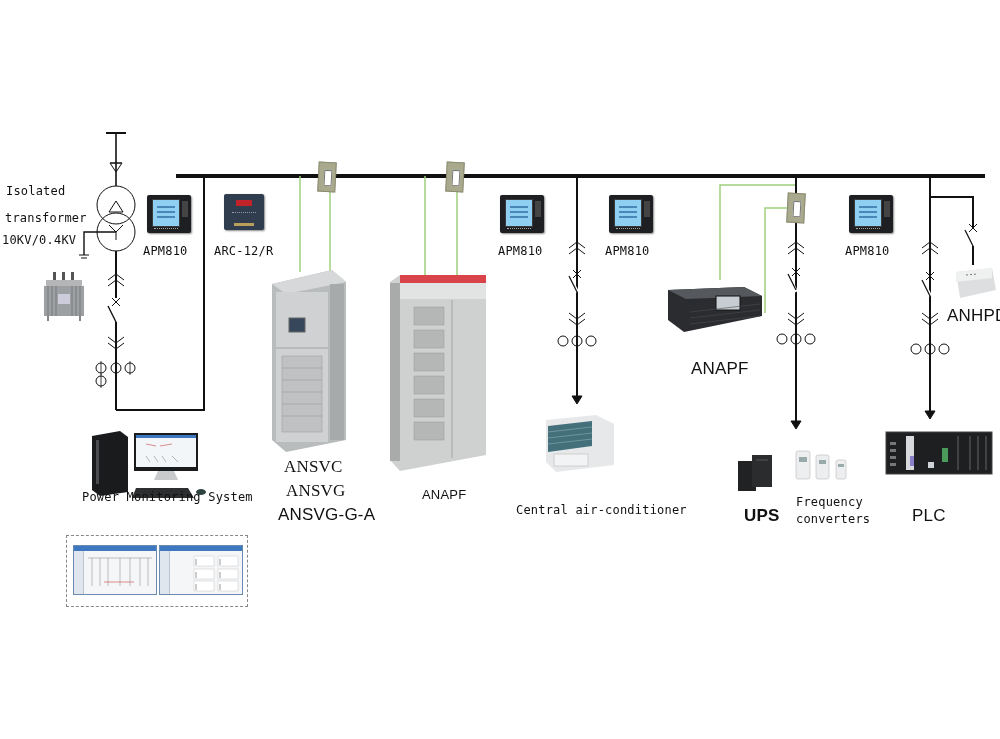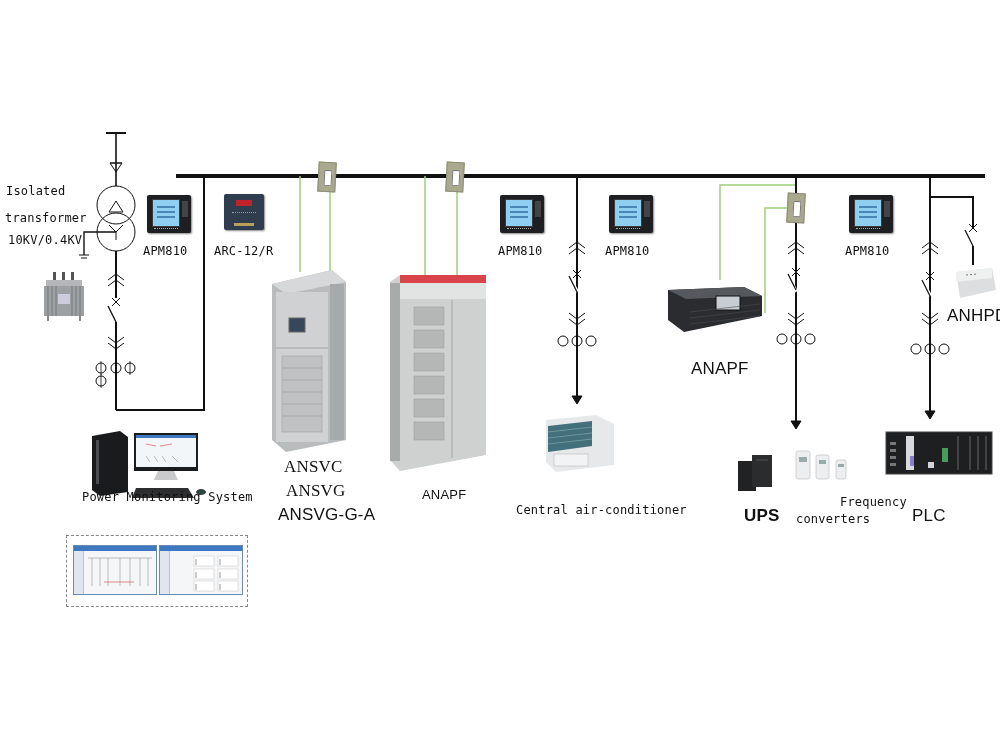--- a/index.html
+++ b/index.html
@@ -304,32 +304,32 @@
       <i style="top:11px"></i>
       <i style="top:16px"></i>
     </div>
   <div class="side"></div>
     <div class="btns"></div>
 </div>
 <div class="lbl" style="left:845px;top:244px;">APM810</div>
 
 <div class="lbl" style="left:6px;top:184px;">Isolated</div>
 <div class="lbl" style="left:5px;top:211px;">transformer</div>
-<div class="lbl" style="left:2px;top:233px;margin-left:6px;">10KV/0.4KV</div>
+<div class="lbl" style="left:2px;top:233px;">10KV/0.4KV</div>
 
 <div class="lbl lbl-sans" style="left:284px;top:457px;font-family:Liberation Serif, serif;">ANSVC</div>
 <div class="lbl lbl-sans" style="left:286px;top:481px;font-family:Liberation Serif, serif;">ANSVG</div>
 <div class="lbl lbl-sans" style="left:278px;top:505px;">ANSVG-G-A</div>
 <div class="lbl lbl-sans" style="left:422px;top:487px;font-size:13px;">ANAPF</div>
 <div class="lbl lbl-sans" style="left:691px;top:359px;">ANAPF</div>
 <div class="lbl lbl-sans" style="left:947px;top:306px;">ANHPD</div>
 
 <div class="lbl" style="left:516px;top:503px;">Central air-conditioner</div>
 <div class="lbl lbl-sans" style="left:744px;top:506px;font-weight:bold;">UPS</div>
-<div class="lbl" style="left:840px;top:495px;">Frequency</div>
+<div class="lbl" style="left:796px;top:495px;">Frequency</div>
 <div class="lbl" style="left:796px;top:512px;">converters</div>
 <div class="lbl lbl-sans" style="left:912px;top:506px;">PLC</div>
 
 <div class="lbl" style="left:82px;top:490px;">Power Monitoring System</div>
 <div class="screens">
   <div class="shot" style="left:6px;">
     <div class="bar"></div>
       <div class="side"></div>
     <svg width="82" height="48" style="position:absolute;left:0;top:0;">
       <g stroke="#666" stroke-width="0.4">

